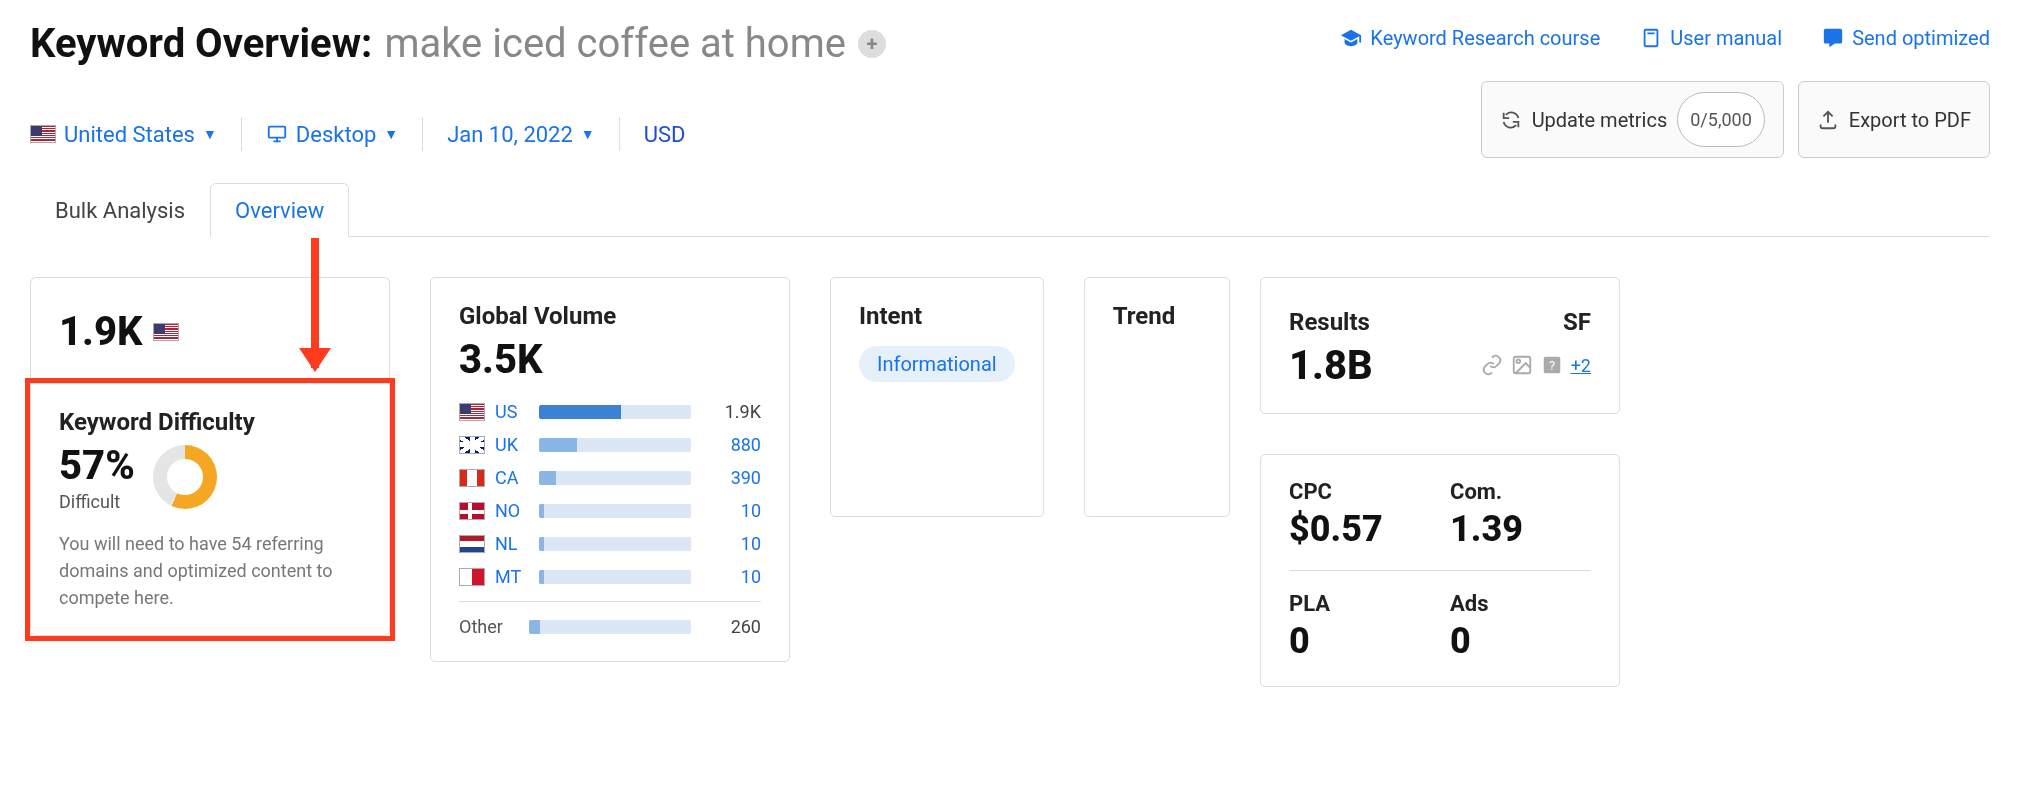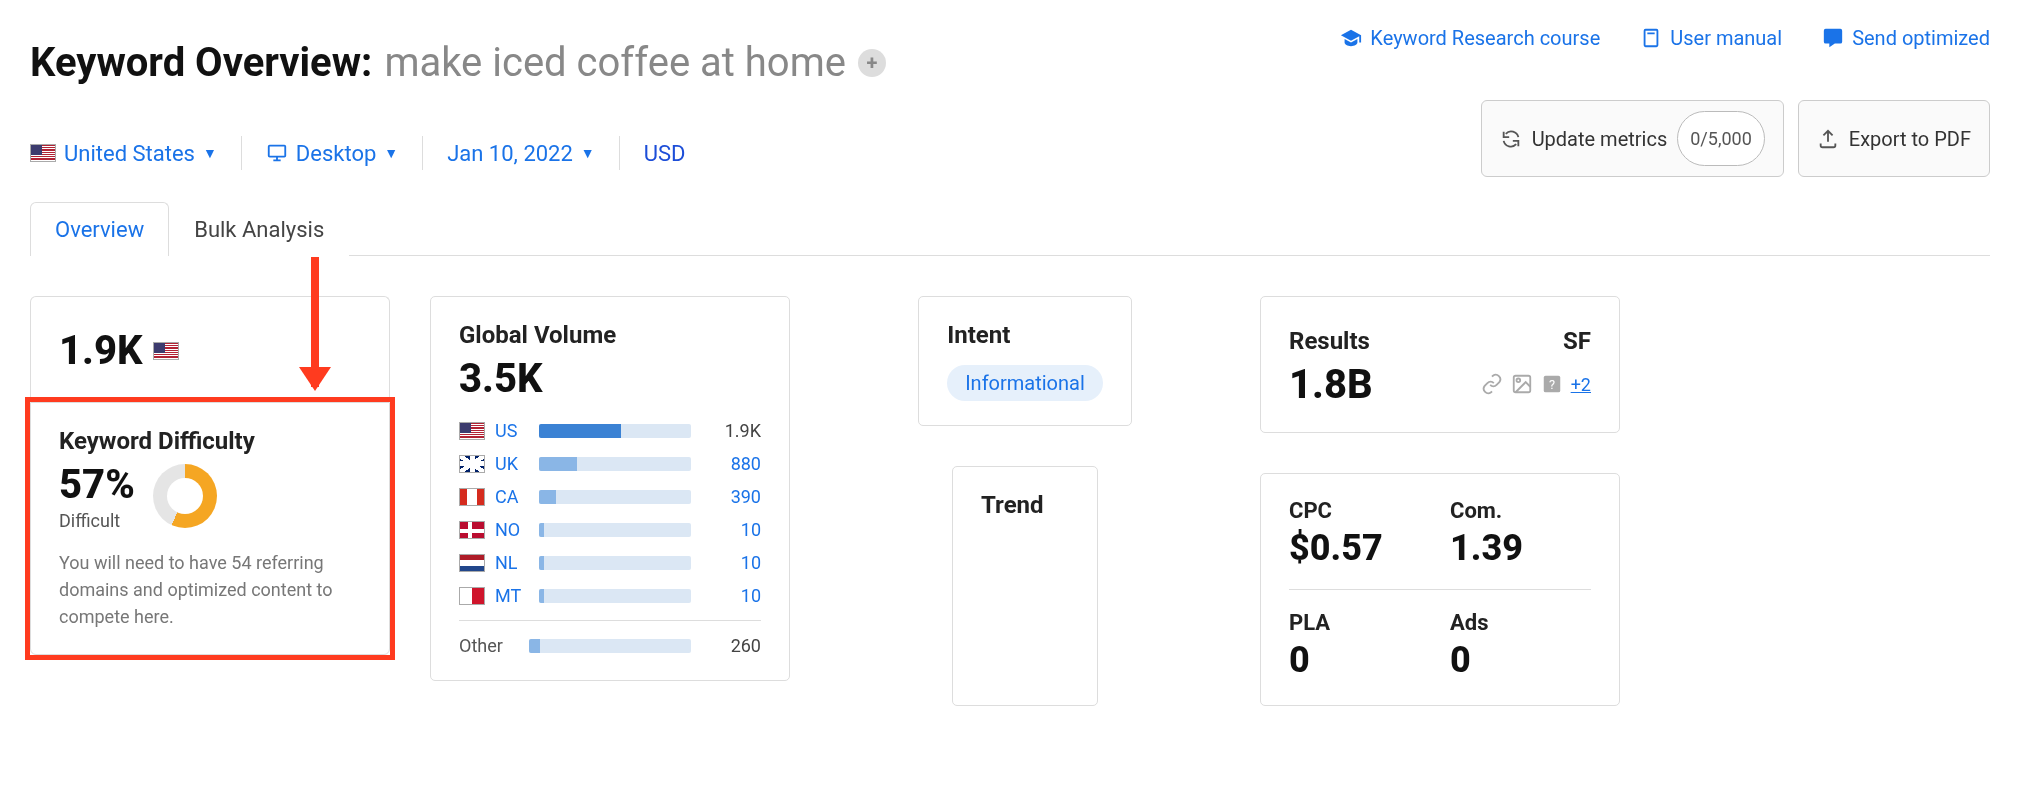--- a/index.html
+++ b/index.html
@@ -9,21 +9,21 @@
     color: #111;
     padding: 20px 30px;
     width: 2020px;
   }
   .header-row {
     display: flex;
     justify-content: space-between;
     align-items: flex-start;
     margin-bottom: 10px;
   }
-  .title-block { display: flex; align-items: center; gap: 12px; margin-top: 19px; }
+  .title-block { display: flex; align-items: center; gap: 12px; }
   .title-label { font-size: 40px; font-weight: 700; color: #111; }
   .title-keyword { font-size: 40px; font-weight: 400; color: #888; }
   .add-btn {
     width: 28px; height: 28px; border-radius: 50%;
     background: #ddd; color: #888; display: inline-flex;
     align-items: center; justify-content: center; font-size: 20px; font-weight: 700;
     cursor: pointer;
   }
   .top-links { display: flex; gap: 40px; align-items: center; font-size: 20px; margin-top:6px;}
   .top-link { color: #1a73e8; display: inline-flex; align-items: center; gap: 8px; cursor: pointer; }
@@ -113,21 +113,21 @@
   .intent-badge {
     display:inline-block; margin-top:16px; padding:6px 18px;
     background:#e6f0fb; color:#1a73e8; border-radius:999px; font-size:20px;
   }
   .trend-card { height: 240px; }
   .trend-chart {
     display:flex; align-items:flex-end; gap:8px;
     height:140px; margin-top:24px;
   }
   .trend-bar { flex:1; background:#9dc3ec; border-radius:2px 2px 0 0;}
-  .col3 { display:flex; flex-direction:column; gap:40px;align-items:center;}
+  .col3 { display:flex; flex-direction:row; gap:40px;}
   .col4 { display:flex; flex-direction:column; gap:40px;}
   .results-card .row2 { display:flex; justify-content:space-between; margin-top:6px; align-items:flex-start;}
   .sf-block { text-align:right;}
   .sf-title { font-size:24px; font-weight:700; color:#222;}
   .sf-icons { display:flex; gap:8px; align-items:center; margin-top:18px; color:#aaa; font-size:20px;}
   .sf-more { color:#1a73e8; text-decoration:underline; cursor:pointer; font-size:18px;}
   .cpc-card .grid2 {
     display:grid; grid-template-columns:1fr 1fr; row-gap:20px; column-gap:20px;
   }
   .split-hr { grid-column:1/-1; border-top:1px solid #ddd; height:1px;}
@@ -227,22 +227,22 @@
     <span class="btn">
       <svg class="ico" viewBox="0 0 24 24" fill="none" stroke="#555" stroke-width="2">
           <path d="M12 3v12M7 8l5-5 5 5M4 17v2a2 2 0 002 2h12a2 2 0 002-2v-2"></path>
         </svg>
       <span>Export to PDF</span>
     </span>
   </div>
 </div>
 
 <div class="tabs">
+  <div class="tab">Bulk Analysis</div>
   <div class="tab active">Overview</div>
-  <div class="tab">Bulk Analysis</div>
 </div>
 
 <div class="cards">
 
   <div class="col1">
     <div class="card vol-card" style="border-bottom:none; border-radius:6px 6px 0 0;">
       <div class="big-val">
         <span>1.9K</span>
         <span class="flag us"></span>
       </div>

